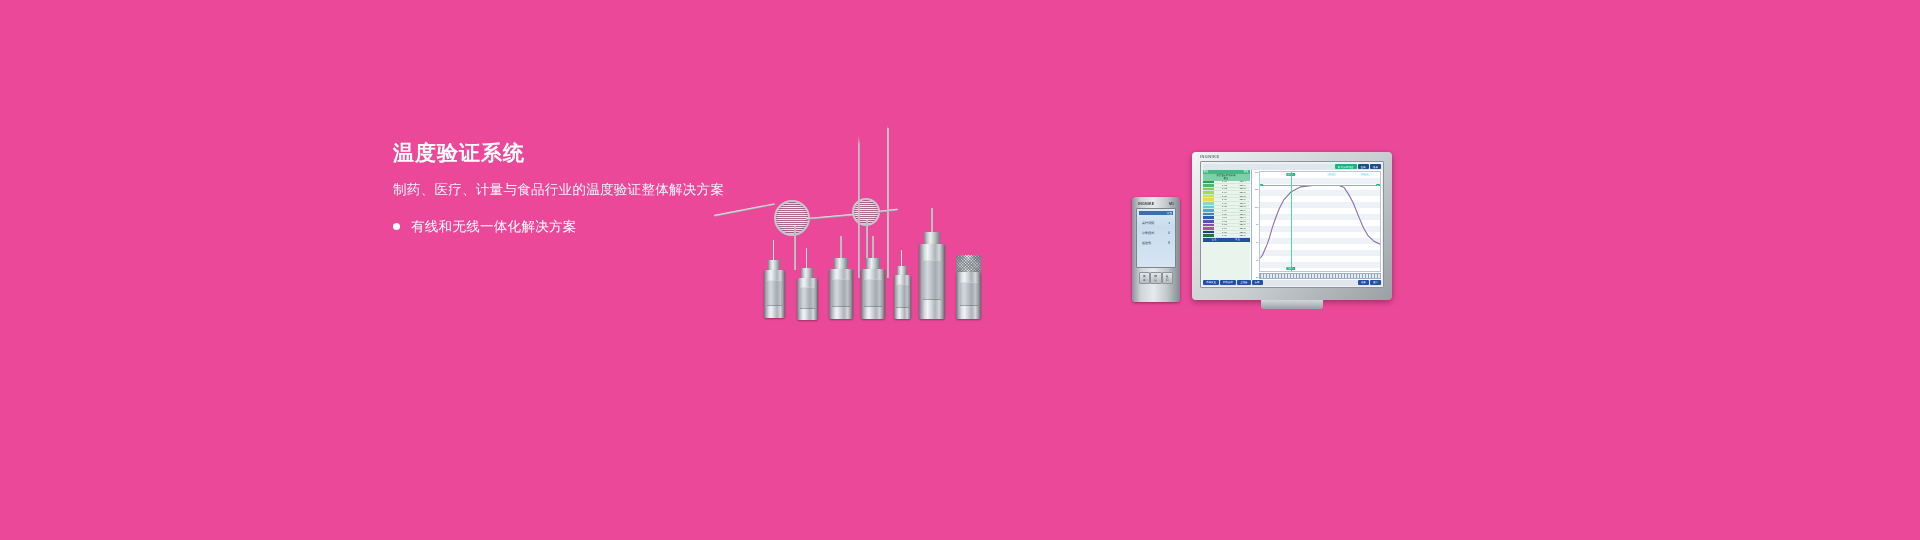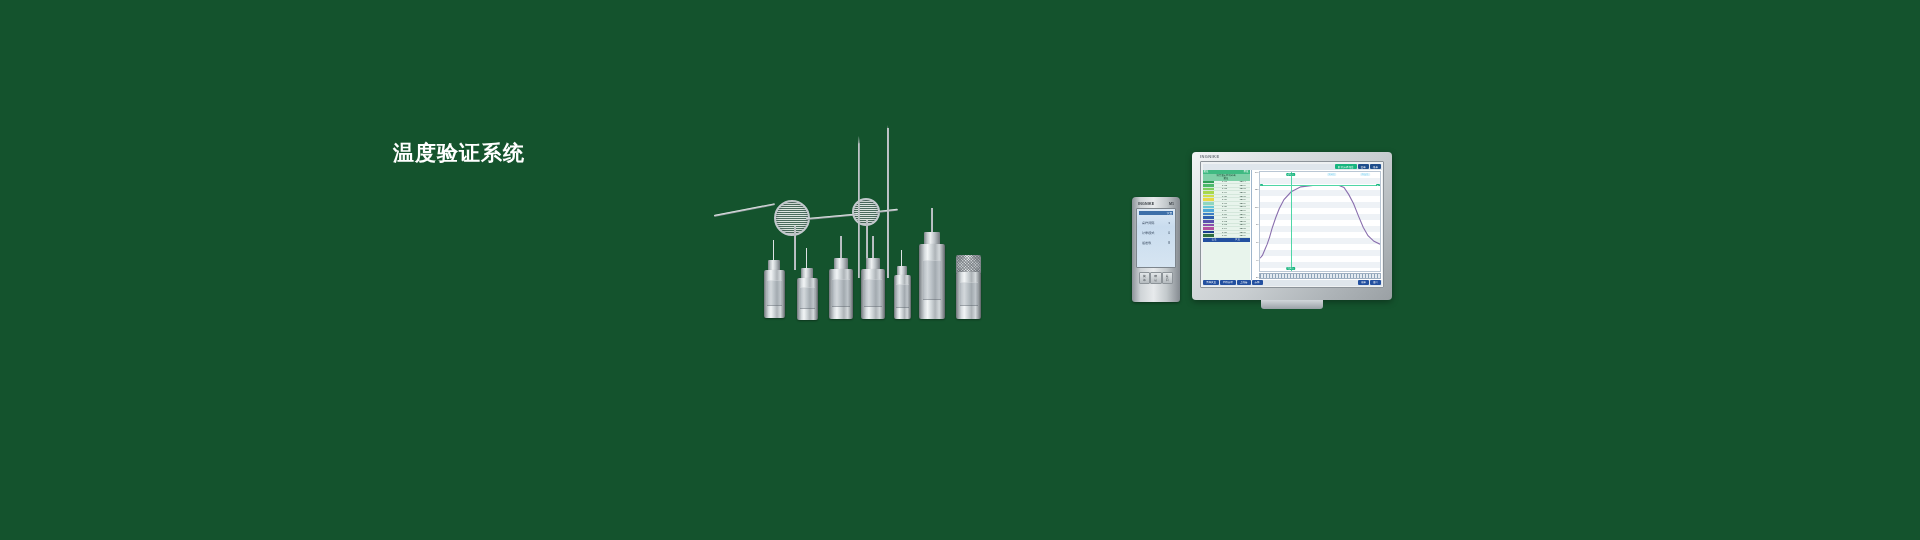--- a/index.html
+++ b/index.html
@@ -5,21 +5,21 @@
   * { margin:0; padding:0; box-sizing:border-box; }
   html, body { width:1920px; height:540px; overflow:hidden; }
   body {
     background:#0481c8;
     font-family:"Liberation Sans","DejaVu Sans",sans-serif;
     position:relative;
   }
 
   #banner {
     position:absolute; inset:0;
-    background:#14532d;
+    background:#ec4899;
   }
 
   
   #text-block {
     position:absolute;
     left:393px; top:140px;
     width:420px;
     color:#ffffff;
   }
   #headline {
@@ -279,21 +279,26 @@
     border-radius:0 0 3px 3px;
   }
 </style>
 </head>
 <body>
 
 <div id="banner">
 
   <div id="text-block">
     <div id="headline">温度验证系统</div>
-
+    <div id="subhead">制药、医疗、计量与食品行业的温度验证整体解决方案</div>
+
+    <div class="bullet-row">
+      <span class="bullet-dot"></span>
+      <span class="bullet-label">有线和无线一体化解决方案</span>
+    </div>
   </div>
 
   <div id="product-group">
 
     <div>
       <div class="coil-wire" style="left:14px;  top:105px; width:62px; transform:rotate(-11deg); transform-origin:left center;"></div>
       <div class="coil-ring" style="left:74px;  top:90px;  width:36px; height:36px;"></div>
       <div class="coil-wire" style="left:106px; top:108px; width:52px; transform:rotate(-5deg); transform-origin:left center;"></div>
       <div class="stem" style="left:94px; top:116px; width:1.6px; height:44px;"></div>
     </div>

